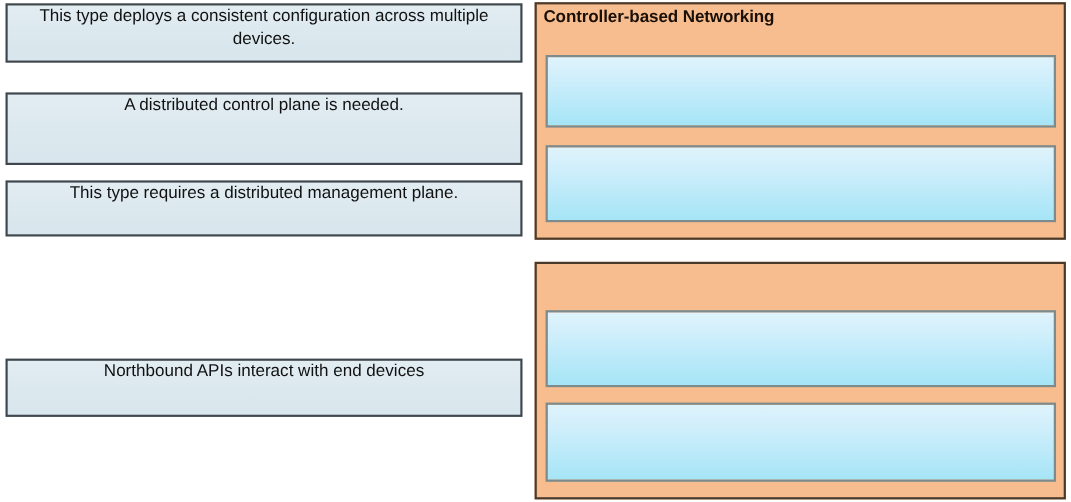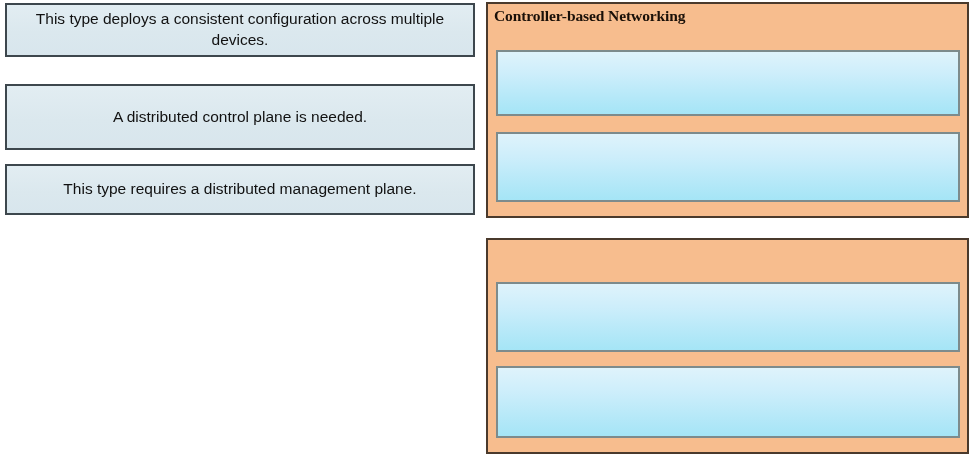--- a/index.html
+++ b/index.html
@@ -24,27 +24,27 @@
 
   
   .drag-tile {
     position: absolute;
     box-sizing: border-box;
     left: 5px;
     width: 470px;
     border: 2px solid #3d474d;
     background: linear-gradient(180deg, #e2edf2 0%, #dbe8ee 55%, #d8e6ed 100%);
     display: flex;
-    align-items: center;
+    align-items: flex-start;
     justify-content: center;
     text-align: center;
     color: #111111;
     font-size: 15.5px;
     line-height: 1.35;
-    padding: 10px 10px;
+    padding: 0 10px;
     box-shadow: 0 0 0 0 rgba(0,0,0,0);
   }
   .drag-tile .tile-text {
     display: block;
     width: 100%;
   }
 
   #tile-1 { top: 3px;   height: 54px; }
   #tile-2 { top: 84px;  height: 66px; }
   #tile-3 { top: 164px; height: 51px; }
@@ -53,21 +53,20 @@
 
   
   .drop-panel {
     position: absolute;
     box-sizing: border-box;
     left: 486px;
     width: 483px;
     border: 2px solid #4a3a2c;
     background: #f7bd8e;
     padding: 0;
-    font-family: Liberation Serif, serif;
   }
   #panel-1 { top: 2px;   height: 216px; }
   #panel-2 { top: 238px; height: 216px; }
 
   .panel-title {
     position: absolute;
     left: 6px;
     top: 3px;
     font-size: 15.5px;
     font-weight: bold;
@@ -101,20 +100,23 @@
 
   <div id="tile-2" class="drag-tile">
     <span class="tile-text">A distributed control plane is needed.</span>
   </div>
 
   <div id="tile-3" class="drag-tile">
     <span class="tile-text">This type requires a distributed management plane.</span>
   </div>
 
 
+  <div id="tile-5" class="drag-tile">
+    <span class="tile-text">Northbound APIs interact with end devices</span>
+  </div>
 
   <div id="panel-1" class="drop-panel">
     <div class="panel-title">Controller-based Networking</div>
     <div class="drop-slot slot-a">
       <span></span>
     </div>
     <div class="drop-slot slot-b">
       <span></span>
     </div>
   </div>

